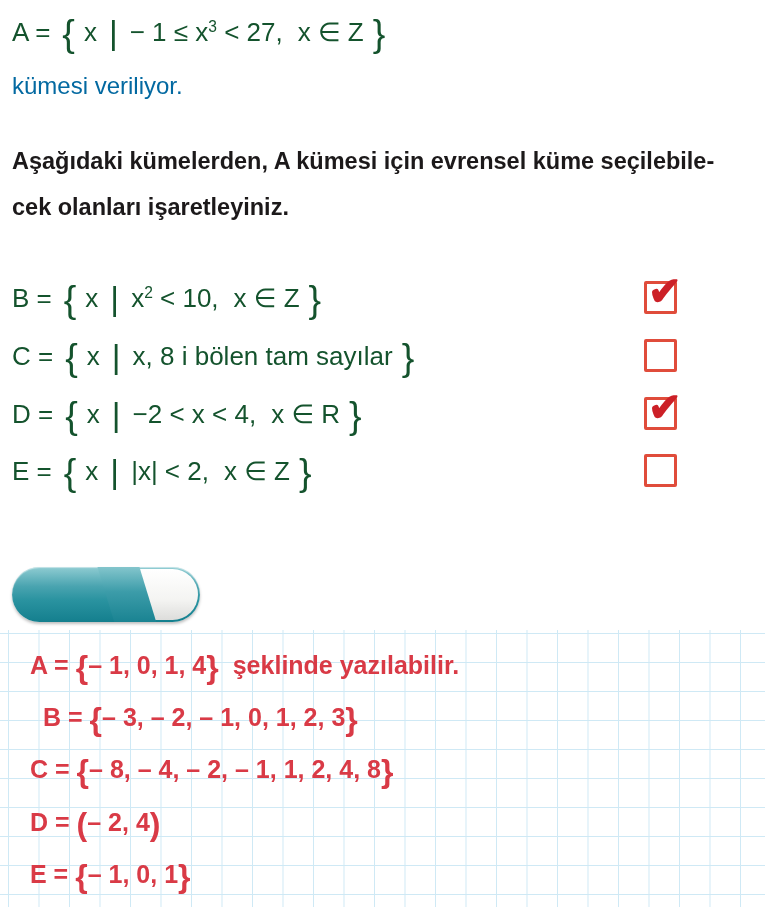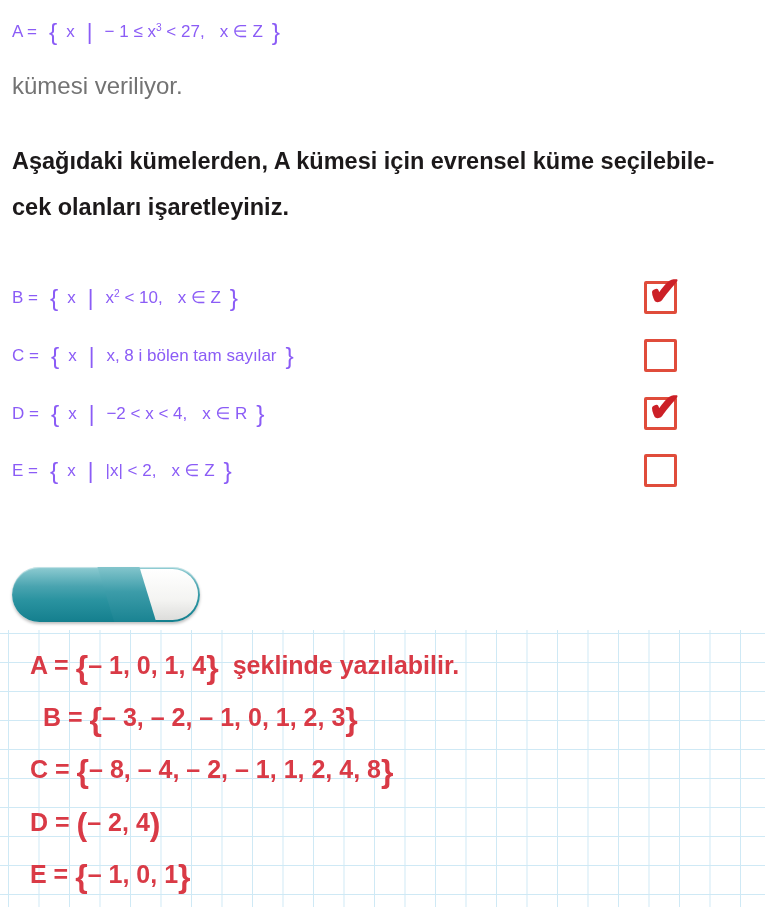--- a/index.html
+++ b/index.html
@@ -10,24 +10,24 @@
     background: #ffffff;
     overflow: hidden;
     font-family: "Liberation Sans", sans-serif;
     color: #231f20;
   }
 
   
   .formula {
     position: absolute;
     left: 12px;
-    font-size: 17px;
+    font-size: 26px;
     line-height: 40px;
     white-space: nowrap;
-    color: #8b5cf6;
+    color: #14532d;
   }
   .formula .pre { margin-right: 6px; }
   .formula .brace {
     font-size: 145%;
     font-weight: 400;
     vertical-align: -0.13em;
   }
   .formula .open { margin: 0 9px 0 6px; }
   .formula .close { margin-left: 9px; }
   .formula .bar {
@@ -43,21 +43,21 @@
   }
   .formula .domain:not(:empty) { margin-left: 15px; }
 
   .line-a { top: 12px; }
 
   .given-text {
     position: absolute;
     left: 12px;
     top: 72px;
     font-size: 24px;
-    color: #737373;
+    color: #0369a1;
   }
 
   .instruction {
     position: absolute;
     left: 12px;
     top: 138px;
     width: 748px;
     font-size: 23.5px;
     font-weight: 700;
     line-height: 46px;

